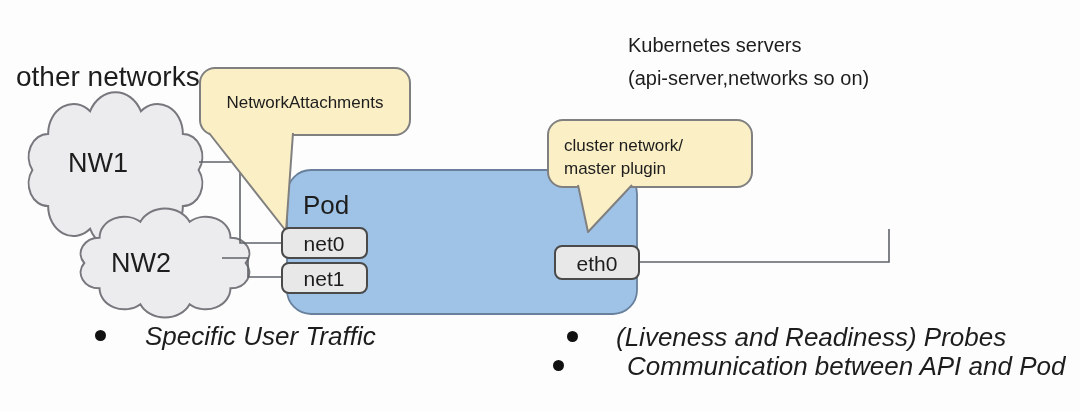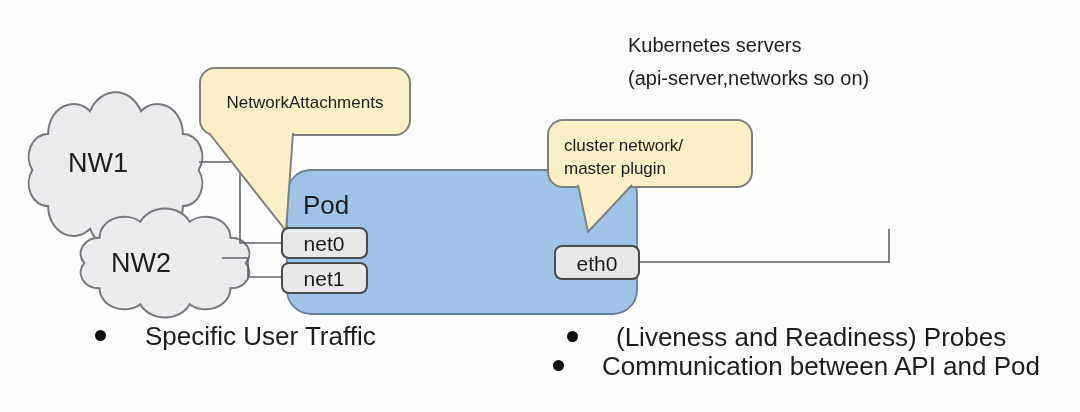--- a/index.html
+++ b/index.html
@@ -33,24 +33,24 @@
   
   .flabel { position: absolute; white-space: nowrap; }
   .other-networks { left: 16px; top: 61px; font-size: 28px; }
   .k8s-block { left: 628px; top: 29px; font-size: 20px; line-height: 33px; }
 
   .bullet-row { position: absolute; display: flex; align-items: flex-start; white-space: nowrap; }
   .bullet-dot {
     width: 11px; height: 11px; border-radius: 50%;
     background: #111111; margin-top: 9px; flex: 0 0 auto;
   }
-  .bullet-text { font-size: 26px; line-height: 30px; }
+  .bullet-text { font-size: 26px; line-height: 30px; font-style: italic; }
   .row-l1 { left: 95px;  top: 321px; }
   .row-r1 { left: 567px; top: 322px; }
-  .row-r2 { left: 553px; top: 351px; }
+  .row-r2 { left: 553px; top: 351px; gap: 25px; }
   .row-l1 .bullet-dot { margin-right: 39px; }
   .row-r1 .bullet-dot, .row-r2 .bullet-dot { margin-right: 38px; }
 </style>
 </head>
 <body>
 
 <div class="canvas">
 
   <svg class="diagram-svg" viewBox="0 0 1080 412">
 
@@ -79,20 +79,21 @@
     <rect class="iface-box" x="282" y="263" width="85" height="30" rx="7"></rect>
     <text class="t-iface" x="324" y="286">net1</text>
 
     <rect class="iface-box" x="555" y="246" width="84" height="33" rx="7"></rect>
     <text class="t-iface" x="597" y="271">eth0</text>
 
     <text class="t-cloud" x="98" y="172">NW1</text>
     <text class="t-cloud" x="141" y="272">NW2</text>
   </svg>
 
+  <div class="flabel other-networks">other networks</div>
 
   <div class="flabel k8s-block">
     <div>Kubernetes servers</div>
     <div>(api-server,networks so on)</div>
   </div>
 
   <div class="bullet-row row-l1">
     <span class="bullet-dot"></span>
     <span class="bullet-text">Specific User Traffic</span>
   </div>

